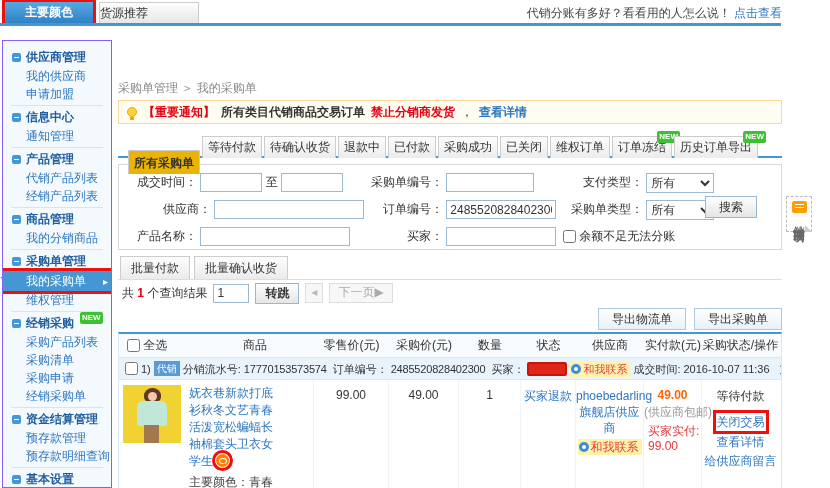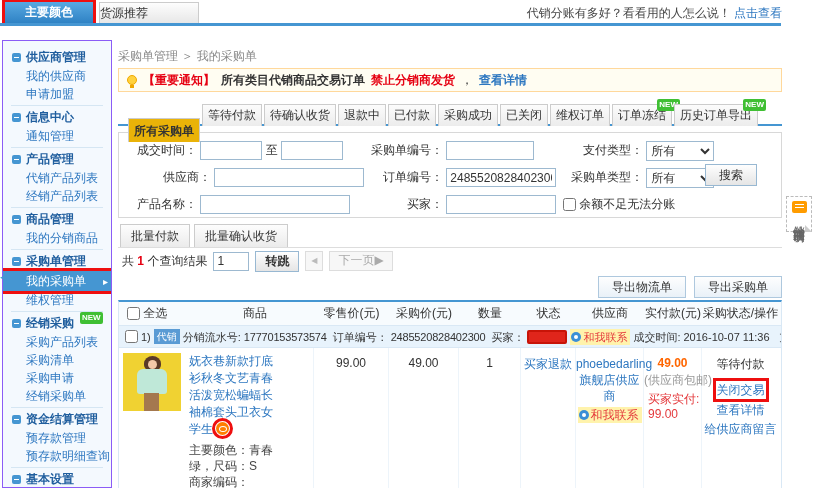--- a/index.html
+++ b/index.html
@@ -22,21 +22,21 @@
 .minus-ic::after { content:""; position:absolute; left:2px; right:2px; top:4px; height:1px; background:#fff; }
 .side-item { display:block; padding:2px 0 2px 23px; color:#2d77c0; height:18px; line-height:15px; }
 .side-item.active { background:#4596d2; color:#fff; height:20px; line-height:16px; outline:3px solid #ee0f0f; position:relative; }
 .side-item.active::after { content:"\25B8"; position:absolute; right:3px; top:3px; color:#fff; font-size:10px; }
 .side-divider { height:1px; background:#d5e6f3; margin:2px 8px 1px 8px; }
 .badge-new { display:inline-block; background:#3fbf33; color:#fff; font-size:8px; font-weight:bold; line-height:10px; padding:1px 2px; border-radius:2px; position:relative; top:-5px; margin-left:1px; }
 .collapse-arrow { position:absolute; left:0; top:272px; color:#4596d2; font-size:9px; z-index:5; cursor:pointer; }
 
 
 .main { position:absolute; left:118px; top:48px; width:664px; }
-.breadcrumb { color:#888; height:16px; margin-bottom:4px; }
+.breadcrumb { color:#888; height:16px; margin-bottom:4px;margin-top:32px; }
 .notice { height:24px; background:#fffdf2; border:1px solid #ffd89b; padding:0 8px; display:flex; align-items:center; gap:6px; white-space:nowrap; font-weight:bold; }
 .bulb { width:10px; height:10px; border-radius:50%; background:#ffd23e; border:1px solid #f0a800; position:relative; flex:none; }
 .bulb::after { content:""; position:absolute; left:2px; top:9px; width:4px; height:3px; background:#f0a800; }
 .notice .red { color:#e60012; }
 .notice .dark { color:#333; }
 .notice .sep { font-weight:normal; }
 
 .order-tabs { margin-top:10px; position:relative; height:24px; padding-left:10px; border-bottom:2px solid #4596d2; display:flex; gap:2px; white-space:nowrap; }
 .otab { background:linear-gradient(#fcfcfc,#ececec); border:1px solid #ccc; border-bottom:none; padding:0 5px; line-height:21px; height:22px; margin-top:2px; color:#333; cursor:pointer; position:relative; flex:none; }
 .otab.active { background:#eab308; font-weight:bold; height:24px; margin-top:16px; line-height:24px; z-index:2; }

